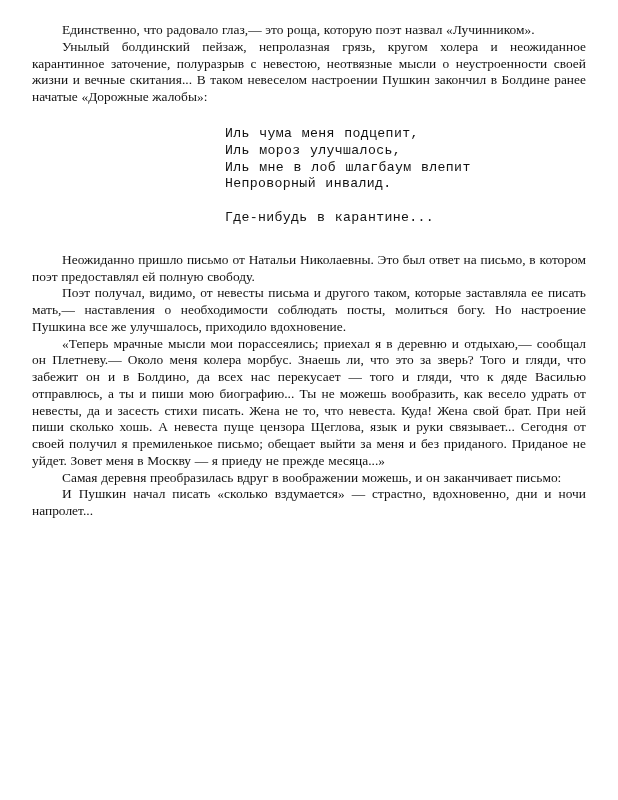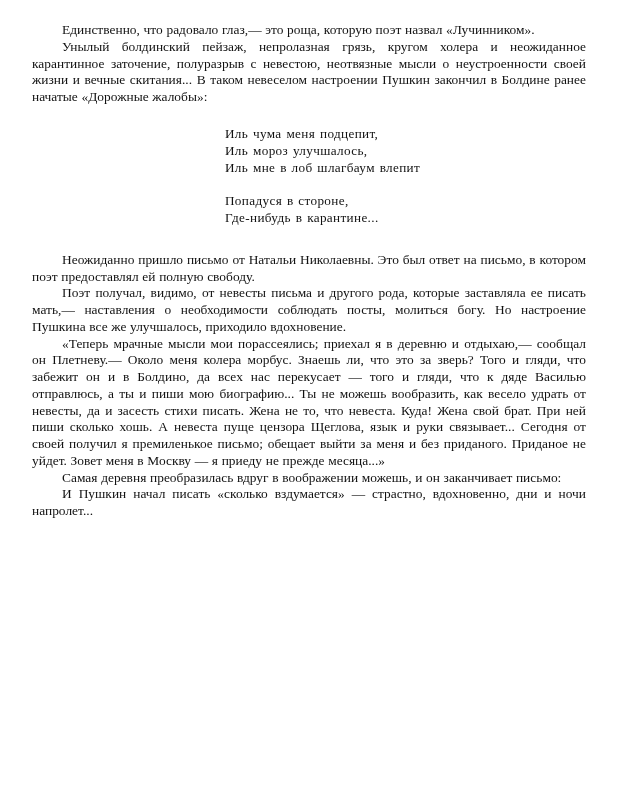--- a/index.html
+++ b/index.html
@@ -51,20 +51,21 @@
     margin: 0;
     padding: 0;
   }
   .poem-spacer-top {
     height: 20px;
   }
   .stanza {
     margin: 0 0 0 0;
     padding: 0;
     list-style: none;
+    font-family: Liberation Mono, monospace;
   }
   .stanza + .stanza {
     margin-top: 16.5px;
   }
   .poem-line {
     margin: 0;
     padding: 0;
     text-align: left;
     text-indent: 0;
     padding-left: 193px;
@@ -87,30 +88,30 @@
     <p class="para">Единственно, что радовало глаз,— это роща, которую поэт назвал «Лучинником».</p>
     <p class="para">Унылый болдинский пейзаж, непролазная грязь, кругом холера и неожиданное карантинное заточение, полуразрыв с невестою, неотвязные мысли о неустроенности своей жизни и вечные скитания... В таком невеселом настроении Пушкин закончил в Болдине ранее начатые «Дорожные жалобы»:</p>
 
     <div class="poem">
       <div class="poem-spacer-top"></div>
 
       <div class="stanza">
         <div class="poem-line">Иль чума меня подцепит,</div>
         <div class="poem-line">Иль мороз улучшалось,</div>
         <div class="poem-line">Иль мне в лоб шлагбаум влепит</div>
+        <div class="poem-line">Непроворный инвалид.</div>
       </div>
 
       <div class="stanza">
-        <div class="poem-line">Попадуся в стороне,</div>
         <div class="poem-line">Где-нибудь в карантине...</div>
       </div>
 
       <div class="poem-spacer-bottom"></div>
     </div>
 
     <p class="para">Неожиданно пришло письмо от Натальи Николаевны. Это был ответ на письмо, в котором поэт предоставлял ей полную свободу.</p>
-    <p class="para">Поэт получал, видимо, от невесты письма и другого рода, которые заставляла ее писать мать,— наставления о необходимости соблюдать посты, молиться богу. Но настроение Пушкина все же улучшалось, приходило вдохновение.</p>
+    <p class="para">Поэт получал, видимо, от невесты письма и другого таком, которые заставляла ее писать мать,— наставления о необходимости соблюдать посты, молиться богу. Но настроение Пушкина все же улучшалось, приходило вдохновение.</p>
     <p class="para">«Теперь мрачные мысли мои порассеялись; приехал я в деревню и отдыхаю,— сообщал он Плетневу.— Около меня колера морбус. Знаешь ли, что это за зверь? Того и гляди, что забежит он и в Болдино, да всех нас перекусает — того и гляди, что к дяде Василью отправлюсь, а ты и пиши мою биографию... Ты не можешь вообразить, как весело удрать от невесты, да и засесть стихи писать. Жена не то, что невеста. Куда! Жена свой брат. При ней пиши сколько хошь. А невеста пуще цензора Щеглова, язык и руки связывает... Сегодня от своей получил я премиленькое письмо; обещает выйти за меня и без приданого. Приданое не уйдет. Зовет меня в Москву — я приеду не прежде месяца...»</p>
     <p class="para">Самая деревня преобразилась вдруг в воображении можешь, и он заканчивает письмо:</p>
     <p class="para">И Пушкин начал писать «сколько вздумается» — страстно, вдохновенно, дни и ночи напролет...</p>
 
   </div>
 </div>
 
 </body></html>

